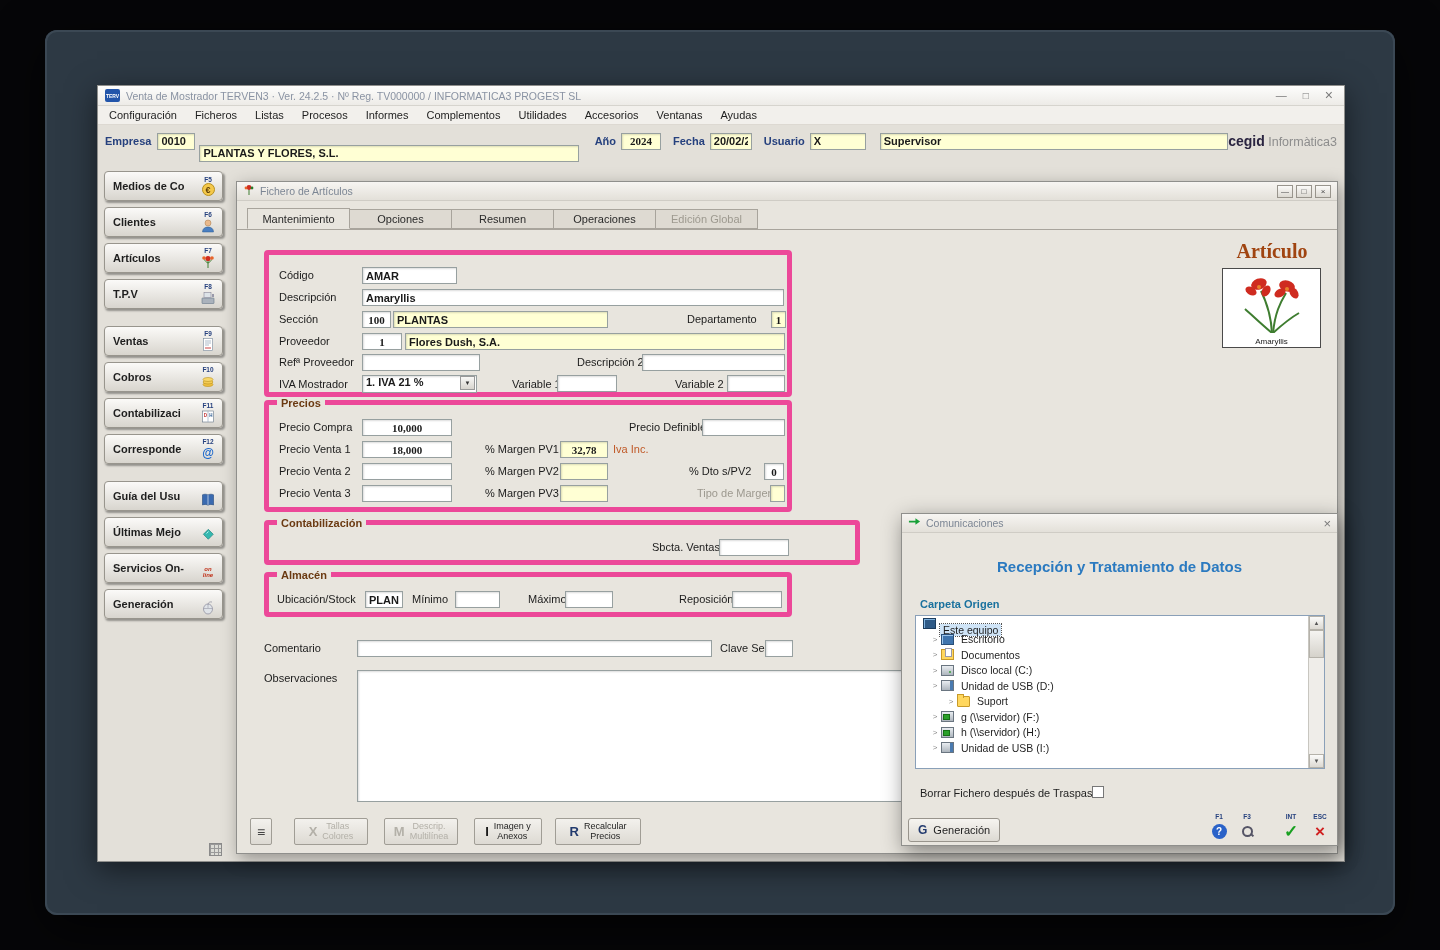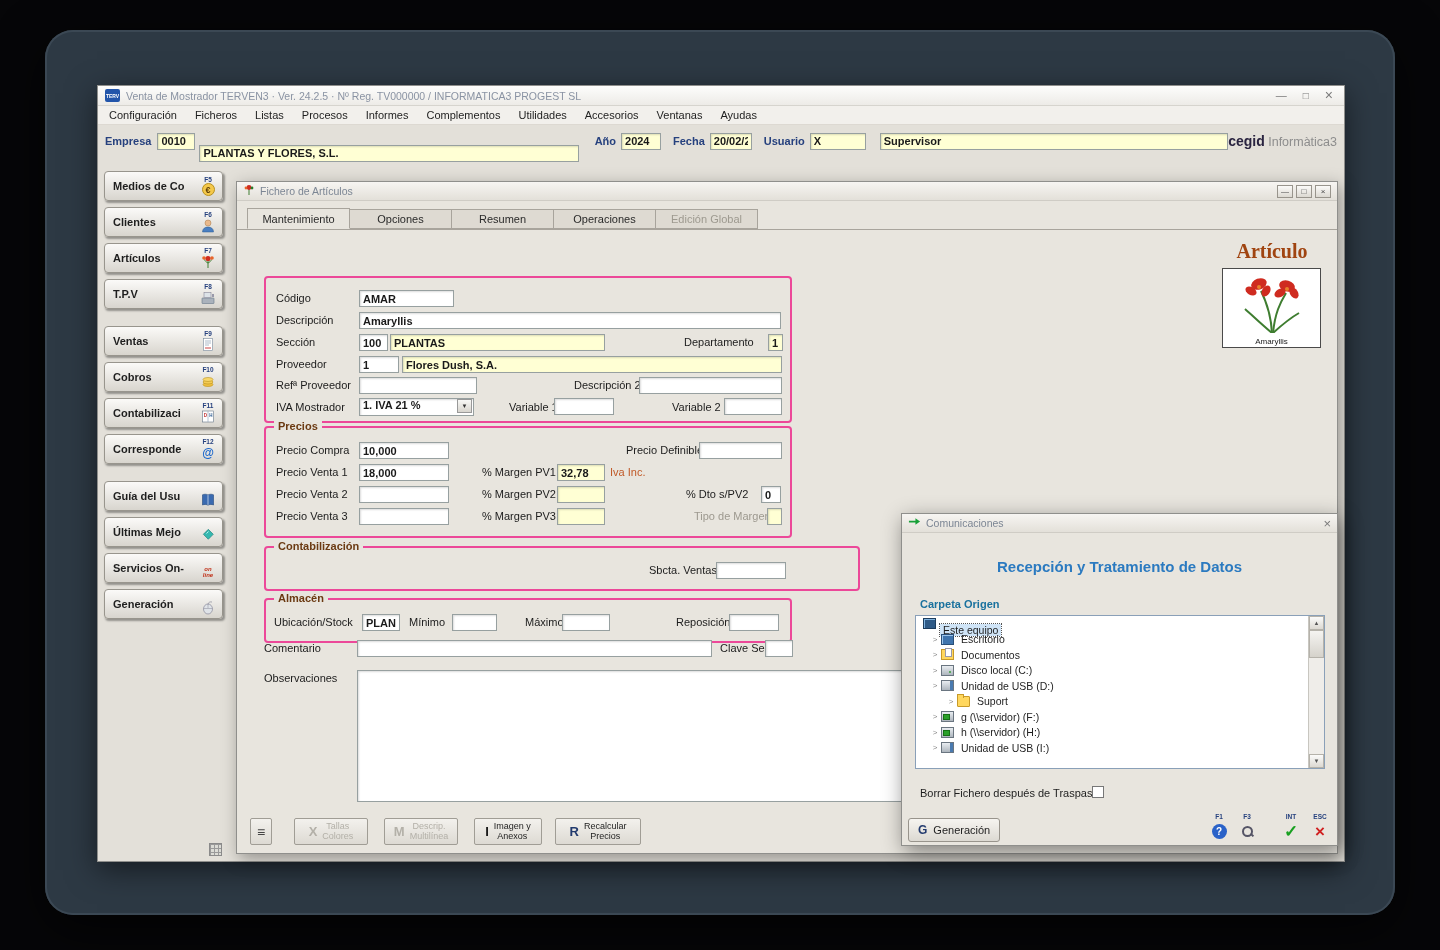--- a/index.html
+++ b/index.html
@@ -1,20 +1,20 @@
 <!DOCTYPE html>
 <html><head>
 <meta charset="utf-8">
 <style>
   * { margin:0; padding:0; box-sizing:border-box; }
   html,body { width:1440px; height:950px; background:#060608; overflow:hidden;
               font-family:"Liberation Sans", sans-serif; }
 
   .frame { position:absolute; left:45px; top:30px; width:1350px; height:885px;
-           background:#2d3944; border-radius:28px;
+           background:#2d3944; border-radius:12px;
            box-shadow: inset 0 0 0 2px #3b4854, 0 14px 50px rgba(0,0,0,.65); }
 
   .app { position:absolute; left:52px; top:55px; width:1248px; height:777px;
          background:#e3e0d9; border:1px solid #8f8f8c;
          box-shadow: 0 8px 28px rgba(0,0,0,.5); }
 
   
   .titlebar { height:20px; background:linear-gradient(#fdfdfc,#edebe7);
               border-bottom:1px solid #d6d4ce; display:flex; align-items:center; padding:0 7px; }
   .app-icon { width:15px; height:13px; background:#2255aa; color:#fff; font-size:5px; font-weight:bold;
@@ -29,21 +29,21 @@
              border-bottom:1px solid #ddd9d2; padding-left:2px; }
   .menu-item { font-size:11px; color:#1e1e1e; padding:0 9px; }
 
   .header { position:absolute; left:0; top:44px; right:0; height:22px;
             display:flex; align-items:center; padding:0 7px; }
   .hlabel { font-size:11px; font-weight:bold; color:#26417e; white-space:nowrap; }
   .fld { height:17px; border:1px solid #97a0a0; background:#fff; border-radius:0;
          font:bold 11px "Liberation Sans",sans-serif; color:#1a1a1a; padding:0 3px;
          box-shadow: inset 1px 1px 2px rgba(0,0,0,.14); outline:none; }
   .fld.yellow { background:#ffffd4; }
-  .fld.num { text-align:left; }
+  .fld.num { text-align:center;font-family:Liberation Serif, serif; }
   .brand { margin-left:auto; white-space:nowrap; }
   .brand-cegid { font-size:14px; font-weight:bold; color:#2a2440; }
   .brand-rest { font-size:12.5px; color:#8d8d8d; }
 
   
   .sidebar { position:absolute; left:6px; top:85px; width:119px; }
   .sb-group { margin-bottom:17px; }
   .sb-btn { height:30px; margin-bottom:6px; background:linear-gradient(#fbfaf8,#d8d5ce);
             border:1px solid #98958d; border-radius:4px; box-shadow:1.5px 2px 2px rgba(0,0,0,.35);
             display:flex; align-items:center; padding:0 3px 0 8px; cursor:default; }
@@ -69,21 +69,21 @@
 
   .tabs { position:absolute; left:10px; top:27px; display:flex; z-index:2; }
   .tab { width:103px; height:20px; line-height:19px; text-align:center; font-size:11px; color:#2a2a2a;
          background:#dedad2; border:1px solid #a8a49c; margin-left:-1px; cursor:default; }
   .tab:first-child { margin-left:0; }
   .tab.active { background:#e8e5de; height:21px; margin-top:-1px; line-height:21px;
                 border-bottom:1px solid #e8e5de; z-index:3; position:relative; }
   .tab.disabled { color:#9d998f; }
   .tabline { position:absolute; left:0; right:0; top:47px; height:1px; background:#a8a49c; z-index:1; }
 
-  .fs { position:absolute; border:2px solid #ec4899; border-radius:4px;margin-top:26px; }
+  .fs { position:absolute; border:5px solid #ec4899; border-radius:4px; }
   .fs-legend { position:absolute; top:-8px; left:8px; background:#e8e5de; padding:0 4px;
                font-size:11px; font-weight:bold; color:#6b3a12; }
   .lbl { position:absolute; font-size:11px; color:#1c1c1c; white-space:nowrap; }
   .lbl.gray { color:#9d998f; }
   .af { position:absolute; }
 
   .sel { position:absolute; height:18px; border:1px solid #97a0a0; background:#fff;
          box-shadow: inset 1px 1px 2px rgba(0,0,0,.14); display:flex; align-items:flex-start;
          font-size:11px; font-weight:bold; color:#1a1a1a; padding-left:3px; }
   .sel-text { flex:1; }

